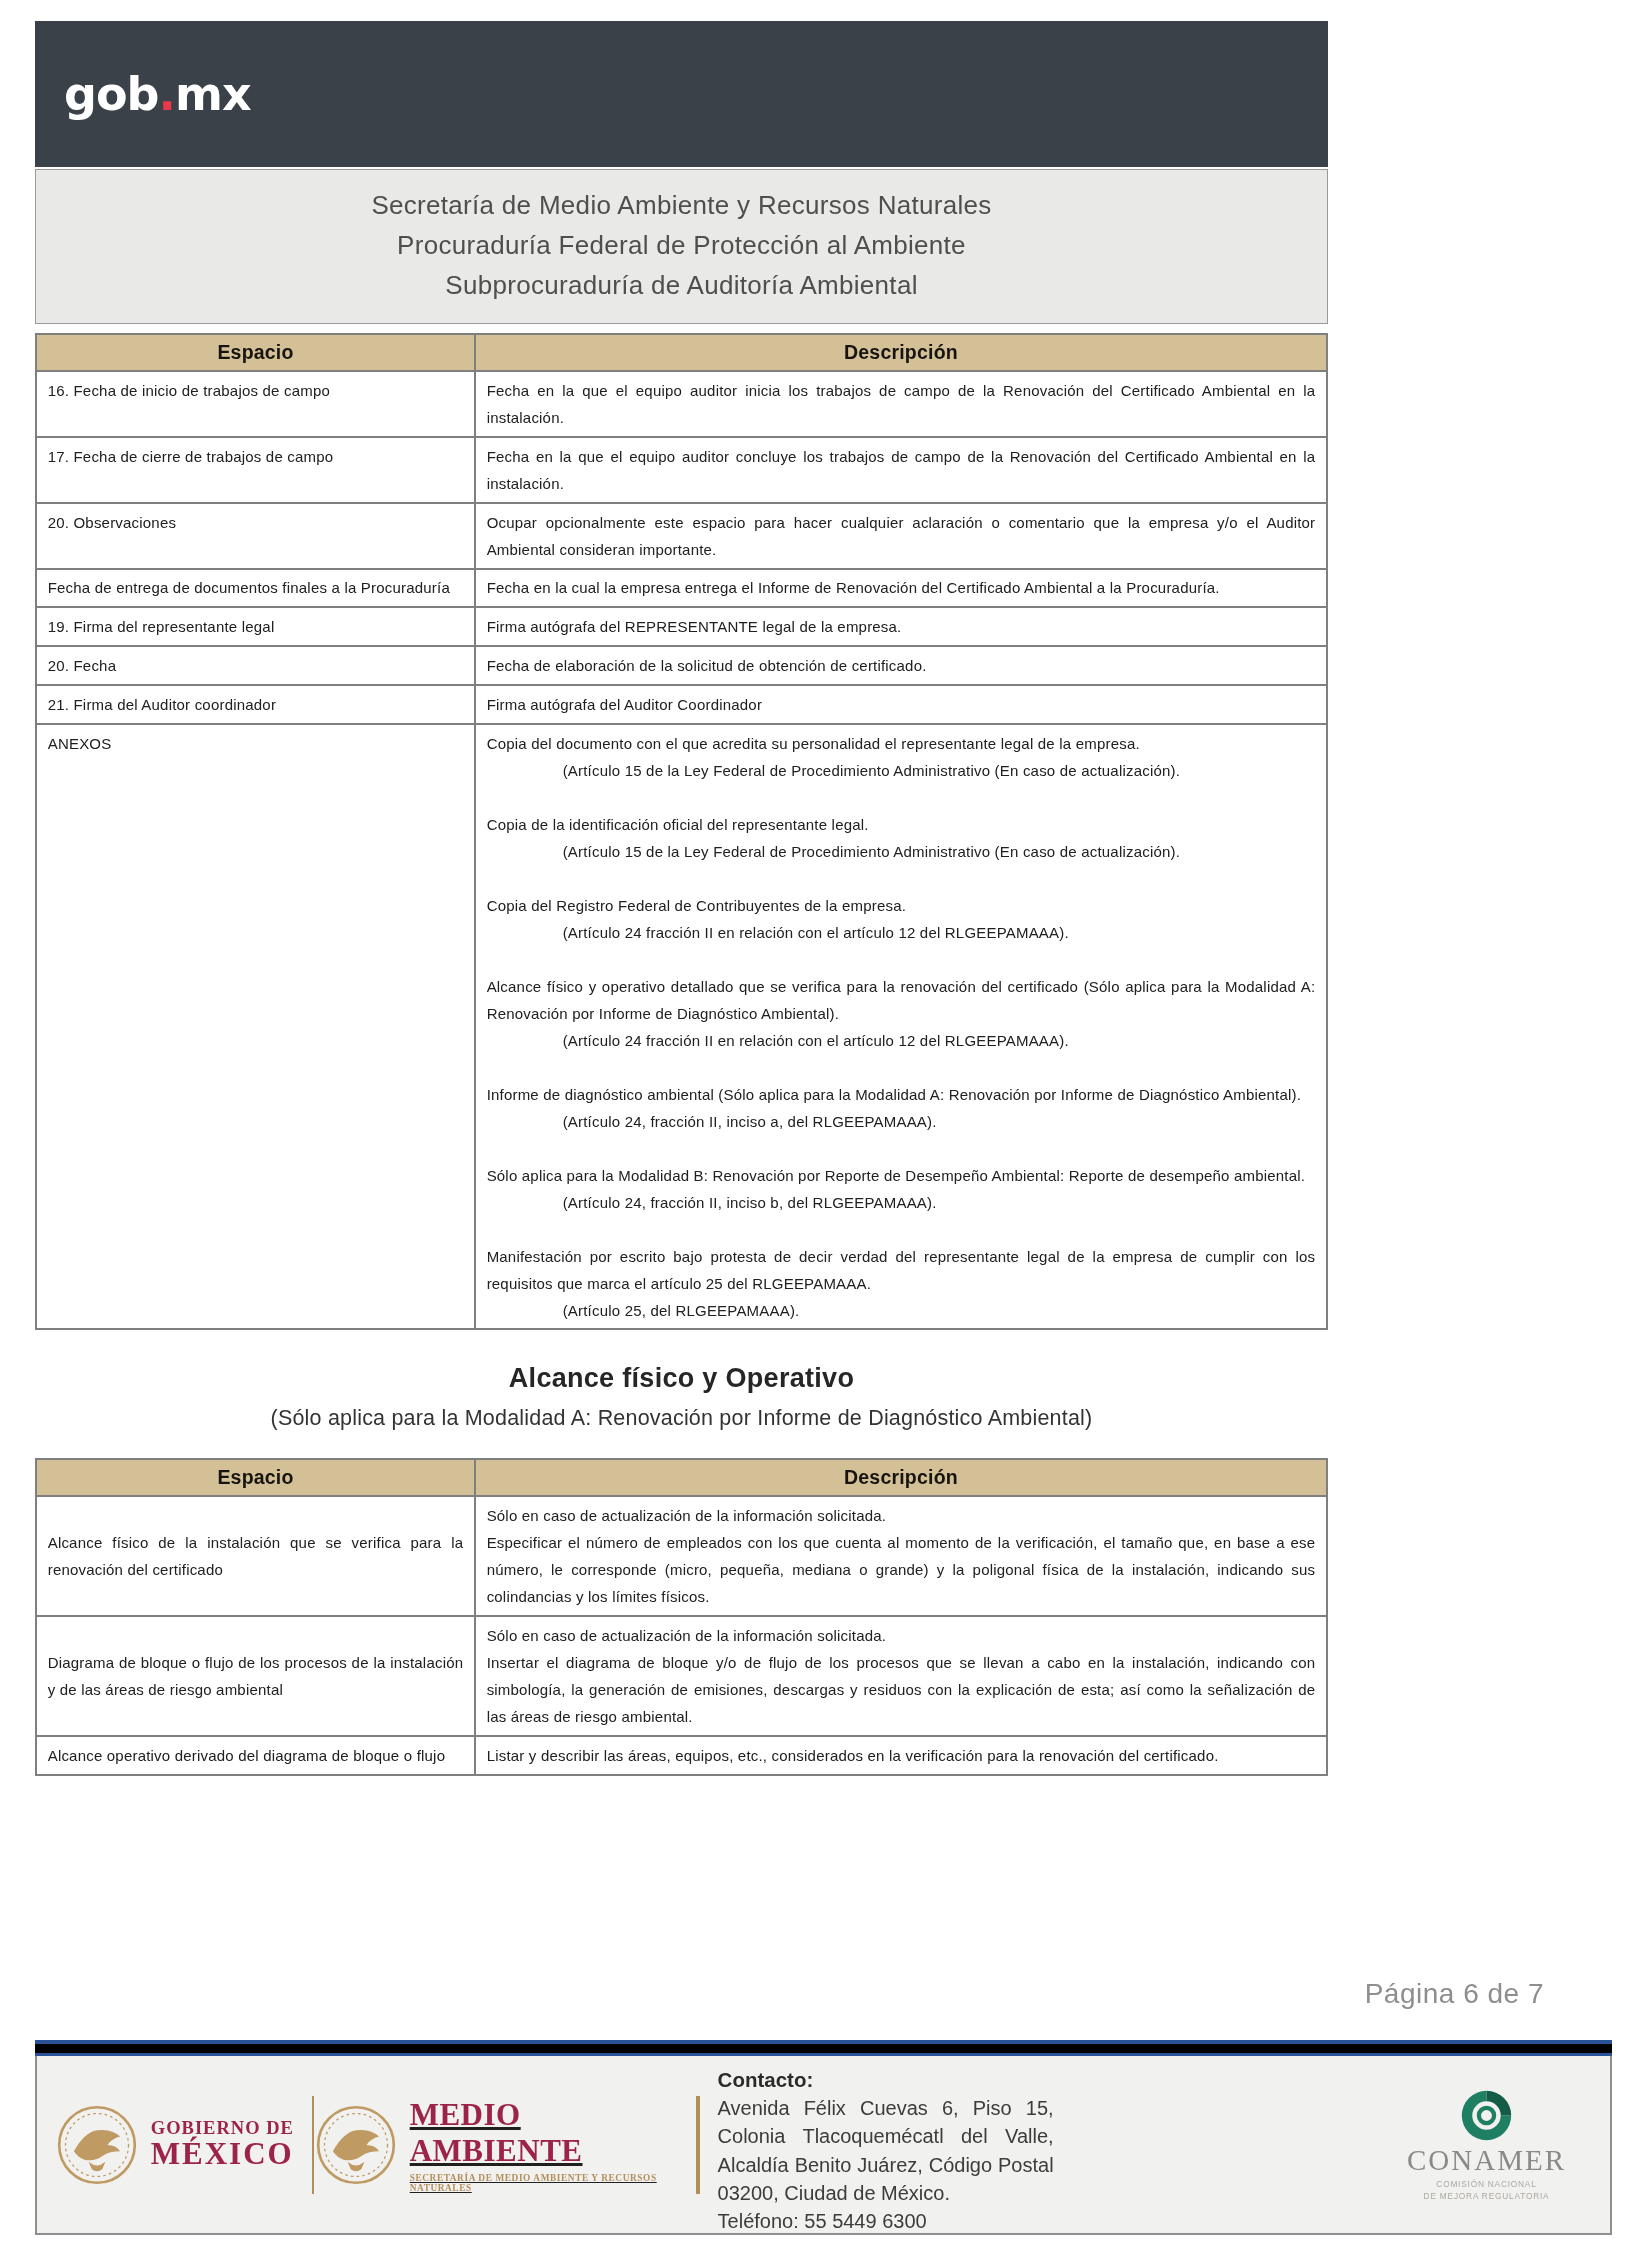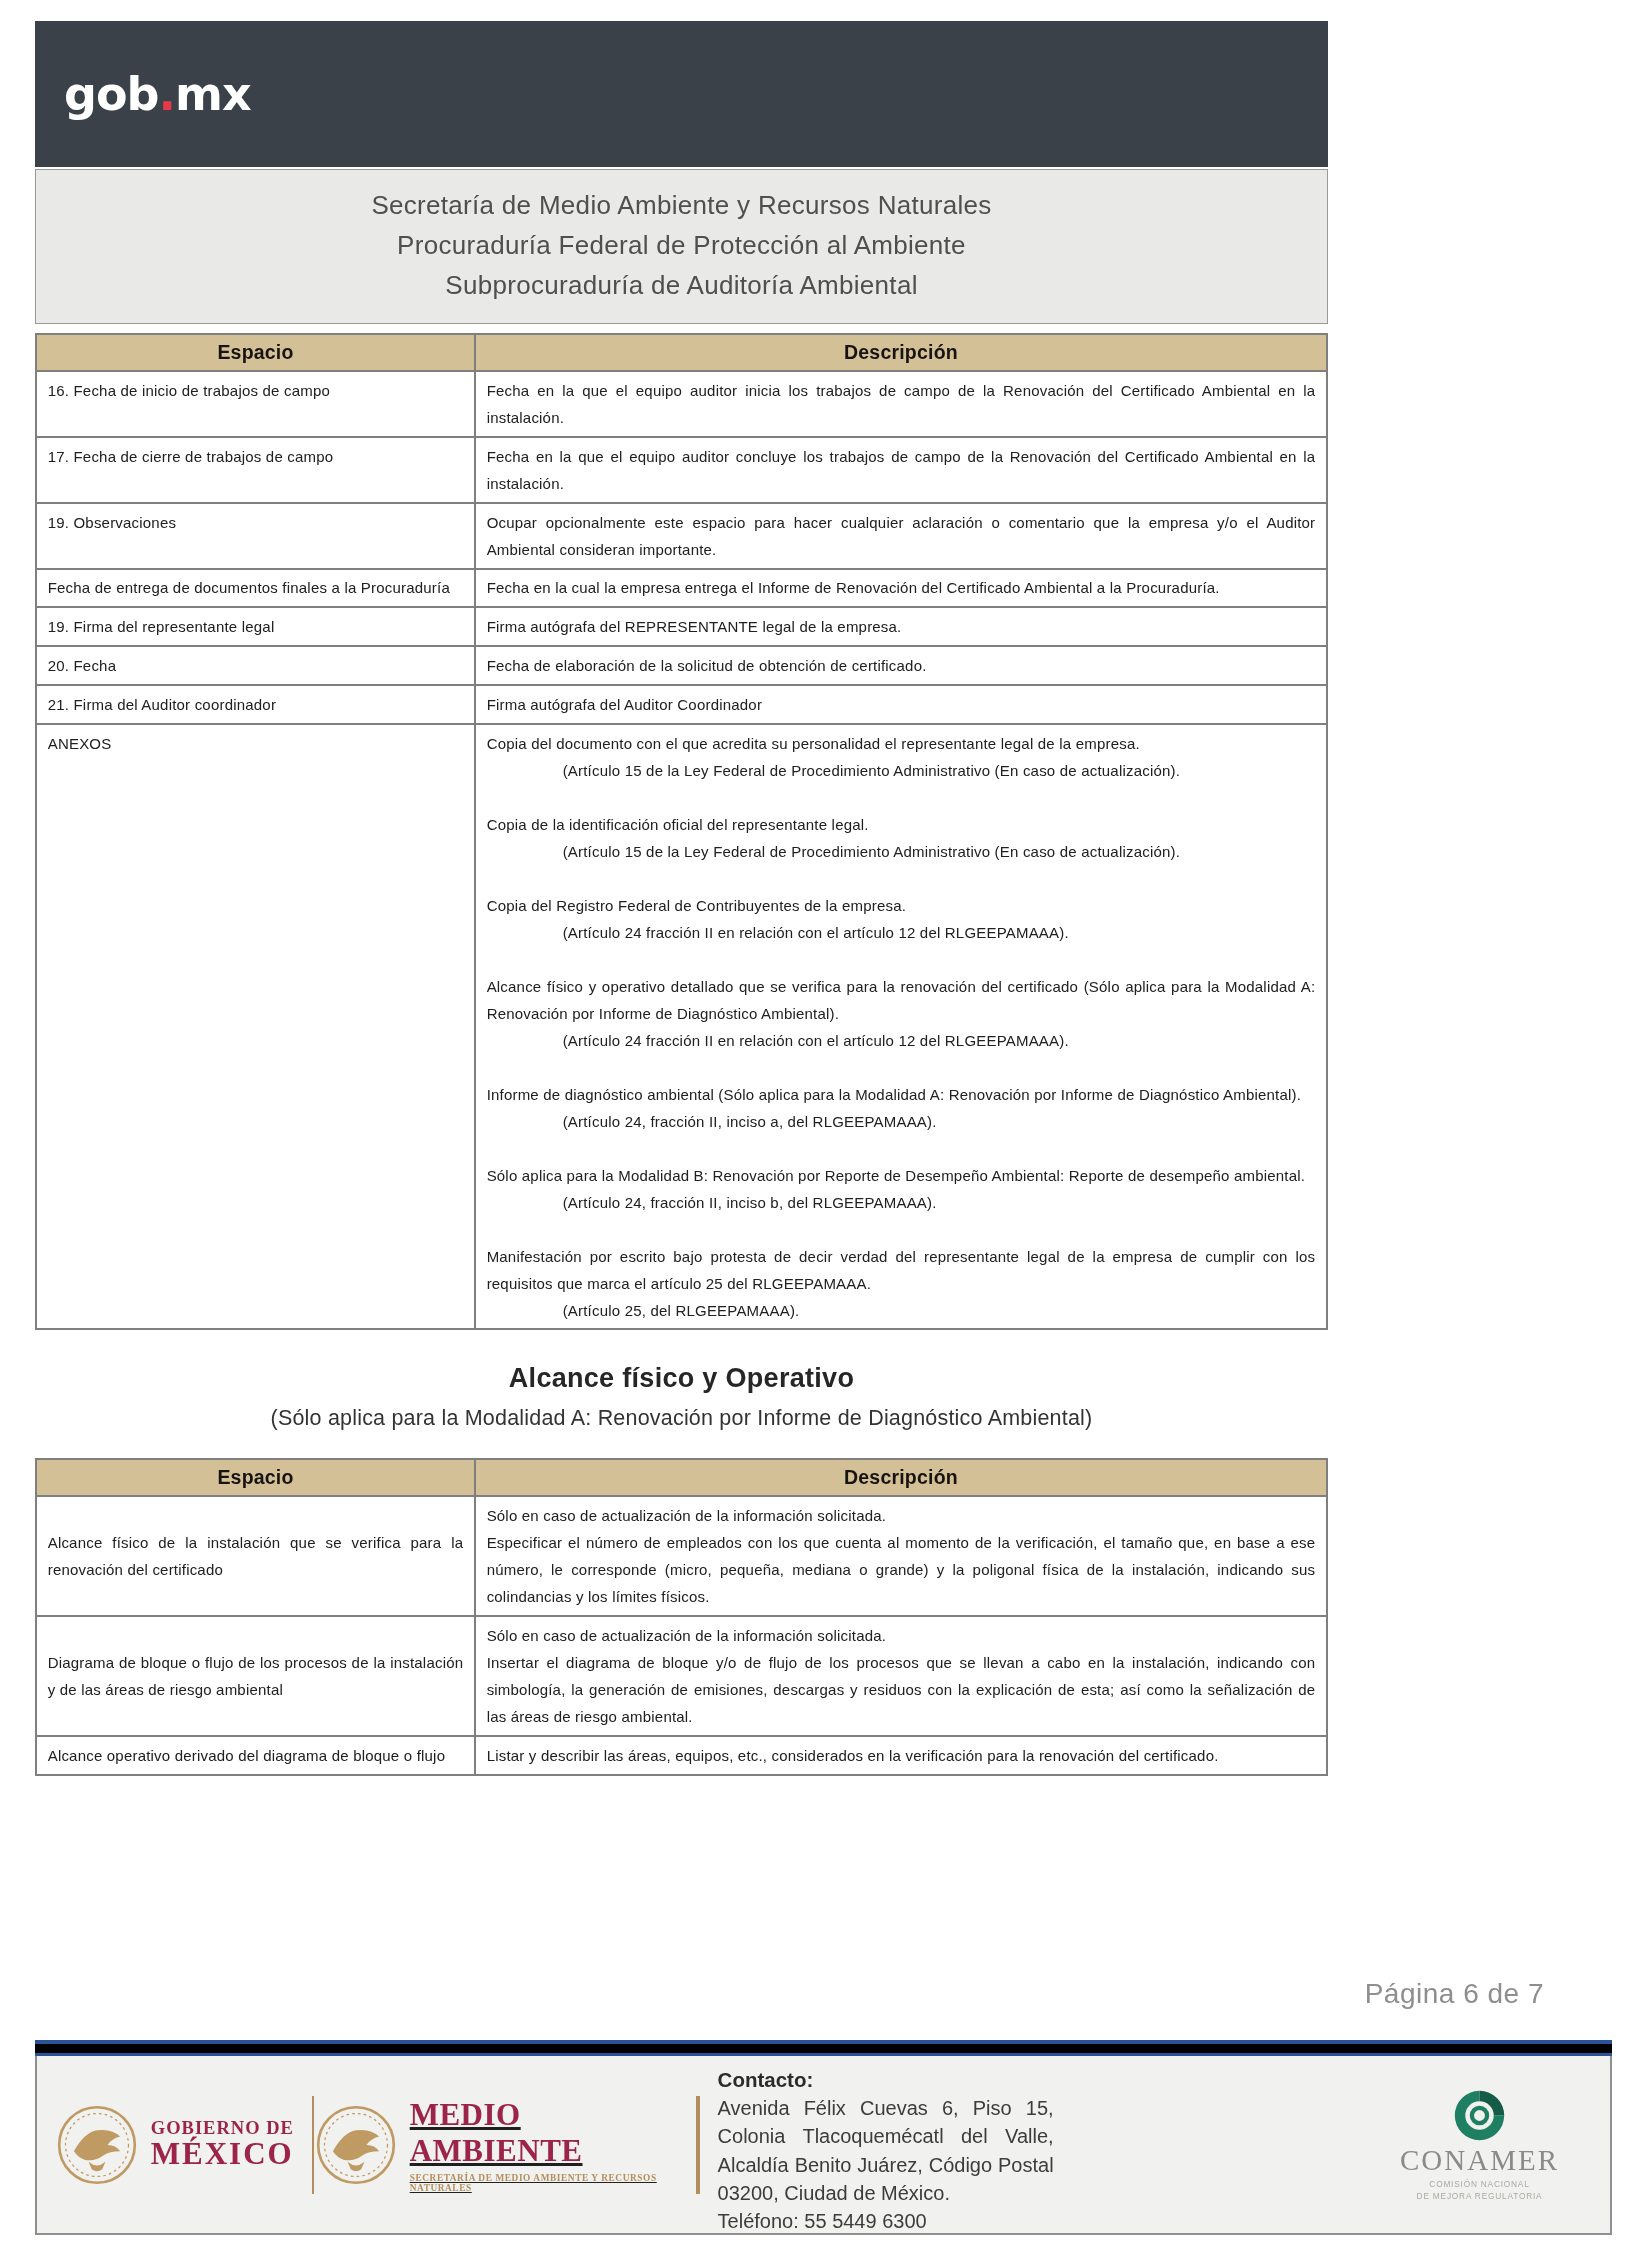--- a/index.html
+++ b/index.html
@@ -52,21 +52,21 @@
   .ma-words .l2{font-size:9.3px;font-weight:bold;color:#b38e5d;letter-spacing:0.6px;margin-top:3.9px;}
   .pf-cell{width:293px;flex-direction:column;}
   .pf-eagle{width:205px;height:43px;}
   .pf-title{font-family:"Liberation Serif",serif;font-size:37px;font-weight:bold;color:#6d6d6d;letter-spacing:3.9px;line-height:1;}
   .pf-sub{font-size:10.2px;font-weight:bold;color:#2e6e4e;letter-spacing:1px;text-align:center;line-height:1.35;margin-top:3.9px;}
   .pf-rule{width:146px;height:2px;background:#c9a96e;margin-top:7.8px;}
   .contact-cell{flex:1;padding:11.7px 5.9px 0 17.6px;box-sizing:border-box;}
   .contact-heading{font-size:20.5px;font-weight:bold;color:#2b2b2b;}
   .contact-address{font-size:20px;line-height:1.42;color:#3c3c3c;width:336px;text-align:justify;margin-top:2px;}
   .contact-phone{font-size:20px;color:#3c3c3c;margin-top:2px;}
-  .cn-cell{width:205px;flex-direction:column;padding-right:28px;}
+  .cn-cell{width:205px;flex-direction:column;padding-right:21px;}
   .cn-mark{width:57px;height:57px;}
   .cn-title{font-family:"Liberation Serif",serif;font-size:29px;color:#8a8a8a;letter-spacing:2px;line-height:1;margin-top:2px;}
   .cn-sub{font-size:8.3px;color:#aba89f;letter-spacing:0.8px;text-align:center;line-height:1.5;margin-top:2.9px;}
 </style>
 </head>
 <body>
 
 <div class="page">
   <div class="content">
 
@@ -92,21 +92,21 @@
       </tr>
       <tr>
         <td class="espacio jt">16. Fecha de inicio de trabajos de campo</td>
         <td class="desc jt">Fecha en la que el equipo auditor inicia los trabajos de campo de la Renovación del Certificado Ambiental en la instalación.</td>
       </tr>
       <tr>
         <td class="espacio jt">17. Fecha de cierre de trabajos de campo</td>
         <td class="desc jt">Fecha en la que el equipo auditor concluye los trabajos de campo de la Renovación del Certificado Ambiental en la instalación.</td>
       </tr>
       <tr>
-        <td class="espacio jt">19. Observaciones</td>
+        <td class="espacio jt">20. Observaciones</td>
         <td class="desc jt">Ocupar opcionalmente este espacio para hacer cualquier aclaración o comentario que la empresa y/o el Auditor Ambiental consideran importante.</td>
       </tr>
       <tr>
         <td class="espacio jt">Fecha de entrega de documentos finales a la Procuraduría</td>
         <td class="desc jt">Fecha en la cual la empresa entrega el Informe de Renovación del Certificado Ambiental a la Procuraduría.</td>
       </tr>
       <tr>
         <td class="espacio">19. Firma del representante legal</td>
         <td class="desc jt">Firma autógrafa del REPRESENTANTE legal de la empresa.</td>
       </tr>

